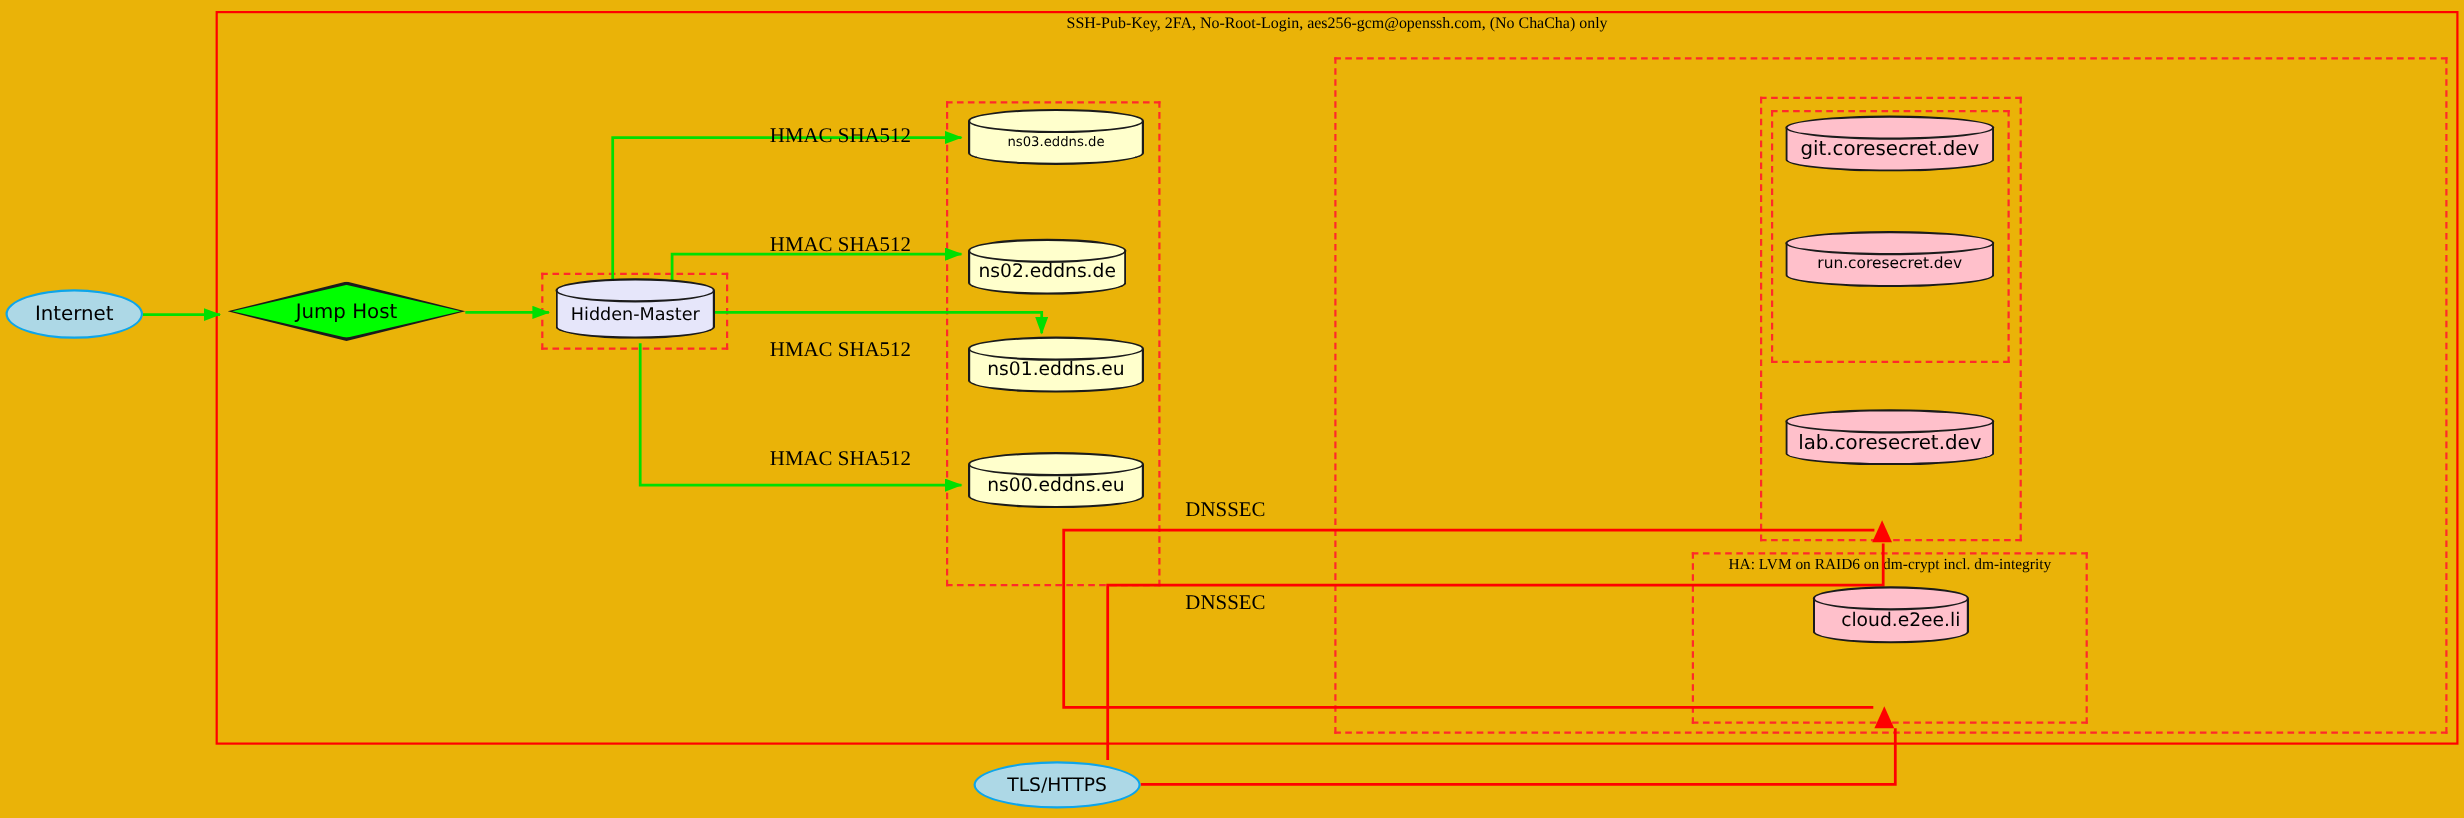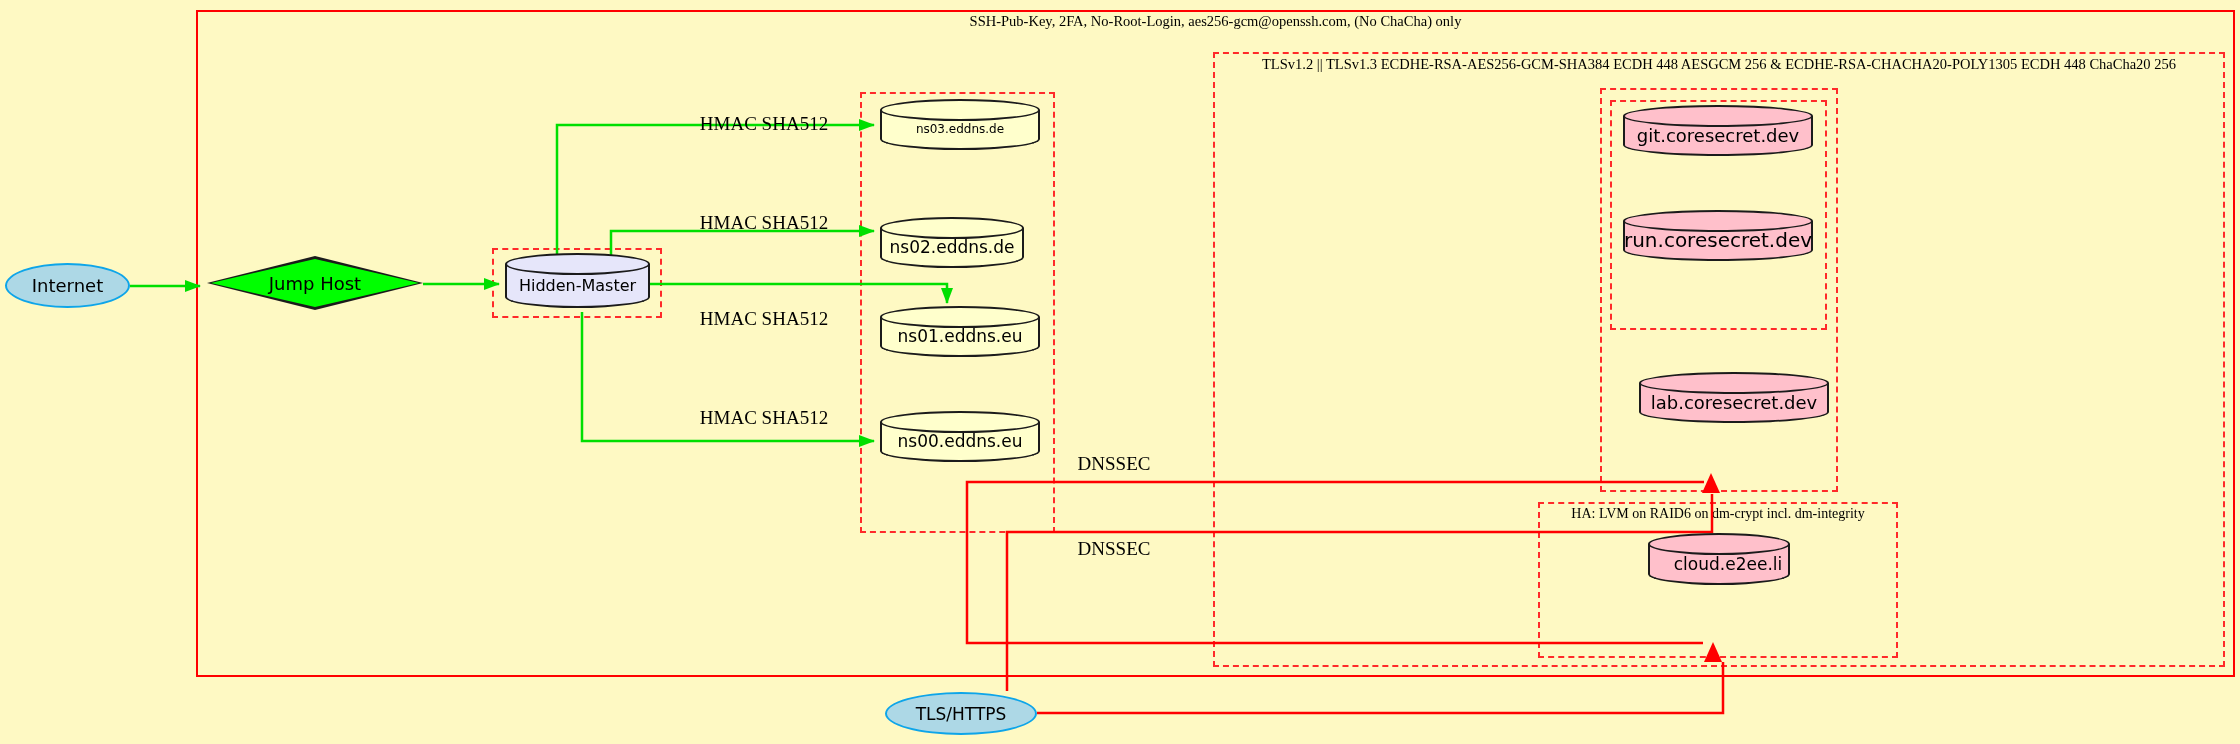--- a/index.html
+++ b/index.html
@@ -1,16 +1,16 @@
 <!DOCTYPE html>
 <html><head>
 <meta charset="utf-8">
 <style>
   html,body{margin:0;padding:0;background:#ffffff;}
-  #canvas{position:relative;width:2240px;height:744px;background:#fef9c3;overflow:hidden;
+  #canvas{position:relative;width:2240px;height:744px;background:#eab308;overflow:hidden;
           font-family:"DejaVu Sans","Liberation Sans",sans-serif;color:#000;}
   .abs{position:absolute;box-sizing:border-box;}
   
   .solid-box{border:2px solid #ff0000;}
   .dash-box{border:2px dashed #ff2a2a;}
   
   .slabel{position:absolute;font-family:"Liberation Serif","DejaVu Serif",serif;
           color:#000;text-align:center;white-space:nowrap;}
   .clabel{font-size:14.5px;}
   .elabel{font-size:19px;text-align:center;}
@@ -37,21 +37,20 @@
 
   <div class="abs solid-box" style="left:196px;top:10px;width:2039px;height:667px;"></div>
   <div class="abs dash-box" style="left:1213px;top:52px;width:1012px;height:615px;"></div>
   <div class="abs dash-box" style="left:492px;top:248px;width:170px;height:70px;"></div>
   <div class="abs dash-box" style="left:860px;top:92px;width:195px;height:441px;"></div>
   <div class="abs dash-box" style="left:1600px;top:88px;width:238px;height:404px;"></div>
   <div class="abs dash-box" style="left:1610px;top:100px;width:217px;height:230px;"></div>
   <div class="abs dash-box" style="left:1538px;top:502px;width:360px;height:156px;"></div>
 
   <div class="slabel clabel" style="left:196px;top:13px;width:2039px;">SSH-Pub-Key, 2FA, No-Root-Login, aes256-gcm@openssh.com, (No ChaCha) only</div>
-  <div class="slabel clabel" style="left:1213px;top:56px;width:1012px;">TLSv1.2 || TLSv1.3 ECDHE-RSA-AES256-GCM-SHA384 ECDH 448 AESGCM 256 &amp; ECDHE-RSA-CHACHA20-POLY1305 ECDH 448 ChaCha20 256</div>
   <div class="slabel" style="left:1538px;top:506px;width:360px;font-size:14px;">HA: LVM on RAID6 on dm-crypt incl. dm-integrity</div>
 
   <svg width="2240" height="744">
     <defs>
       <marker id="ga" markerUnits="userSpaceOnUse" markerWidth="17" markerHeight="13" refX="15" refY="6" orient="auto">
         <path d="M0,0 L16,6 L0,12 Z" fill="#00DF00"></path>
       </marker>
       <marker id="gad" markerUnits="userSpaceOnUse" markerWidth="17" markerHeight="17" refX="15" refY="6" orient="auto">
         <path d="M0,0 L16,6 L0,12 Z" fill="#00DF00"></path>
       </marker>
@@ -103,23 +102,23 @@
     <span class="nlabel" style="font-size:17px;">ns01.eddns.eu</span>
   </div>
   <div class="abs cyl" style="left:880px;top:422px;width:160px;height:40px;background:#FFFFCC;">
     <span class="nlabel" style="font-size:17px;">ns00.eddns.eu</span>
   </div>
 
   <div class="abs cyl" style="left:1623px;top:116px;width:190px;height:40px;background:#FFC0CB;align-items:center;">
     <span class="nlabel" style="font-size:18px;">git.coresecret.dev</span>
   </div>
   <div class="abs cyl" style="left:1623px;top:221px;width:190px;height:40px;background:#FFC0CB;">
-    <span class="nlabel" style="font-size:20px;">run.coresecret.dev</span>
+    <span class="nlabel" style="font-size:14px;">run.coresecret.dev</span>
   </div>
-  <div class="abs cyl" style="left:1623px;top:383px;width:190px;height:40px;background:#FFC0CB;margin-left:16px;">
+  <div class="abs cyl" style="left:1623px;top:383px;width:190px;height:40px;background:#FFC0CB;">
     <span class="nlabel" style="font-size:18px;">lab.coresecret.dev</span>
   </div>
   <div class="abs cyl" style="left:1648px;top:544px;width:142px;height:41px;background:#FFC0CB;padding-left:18px;">
     <span class="nlabel" style="font-size:17px;">cloud.e2ee.li</span>
   </div>
 
   <div class="abs ellipse" style="left:885px;top:692px;width:152px;height:43px;background:#ADD8E6;">
     <span class="nlabel" style="font-size:17px;">TLS/HTTPS</span>
   </div>
 

